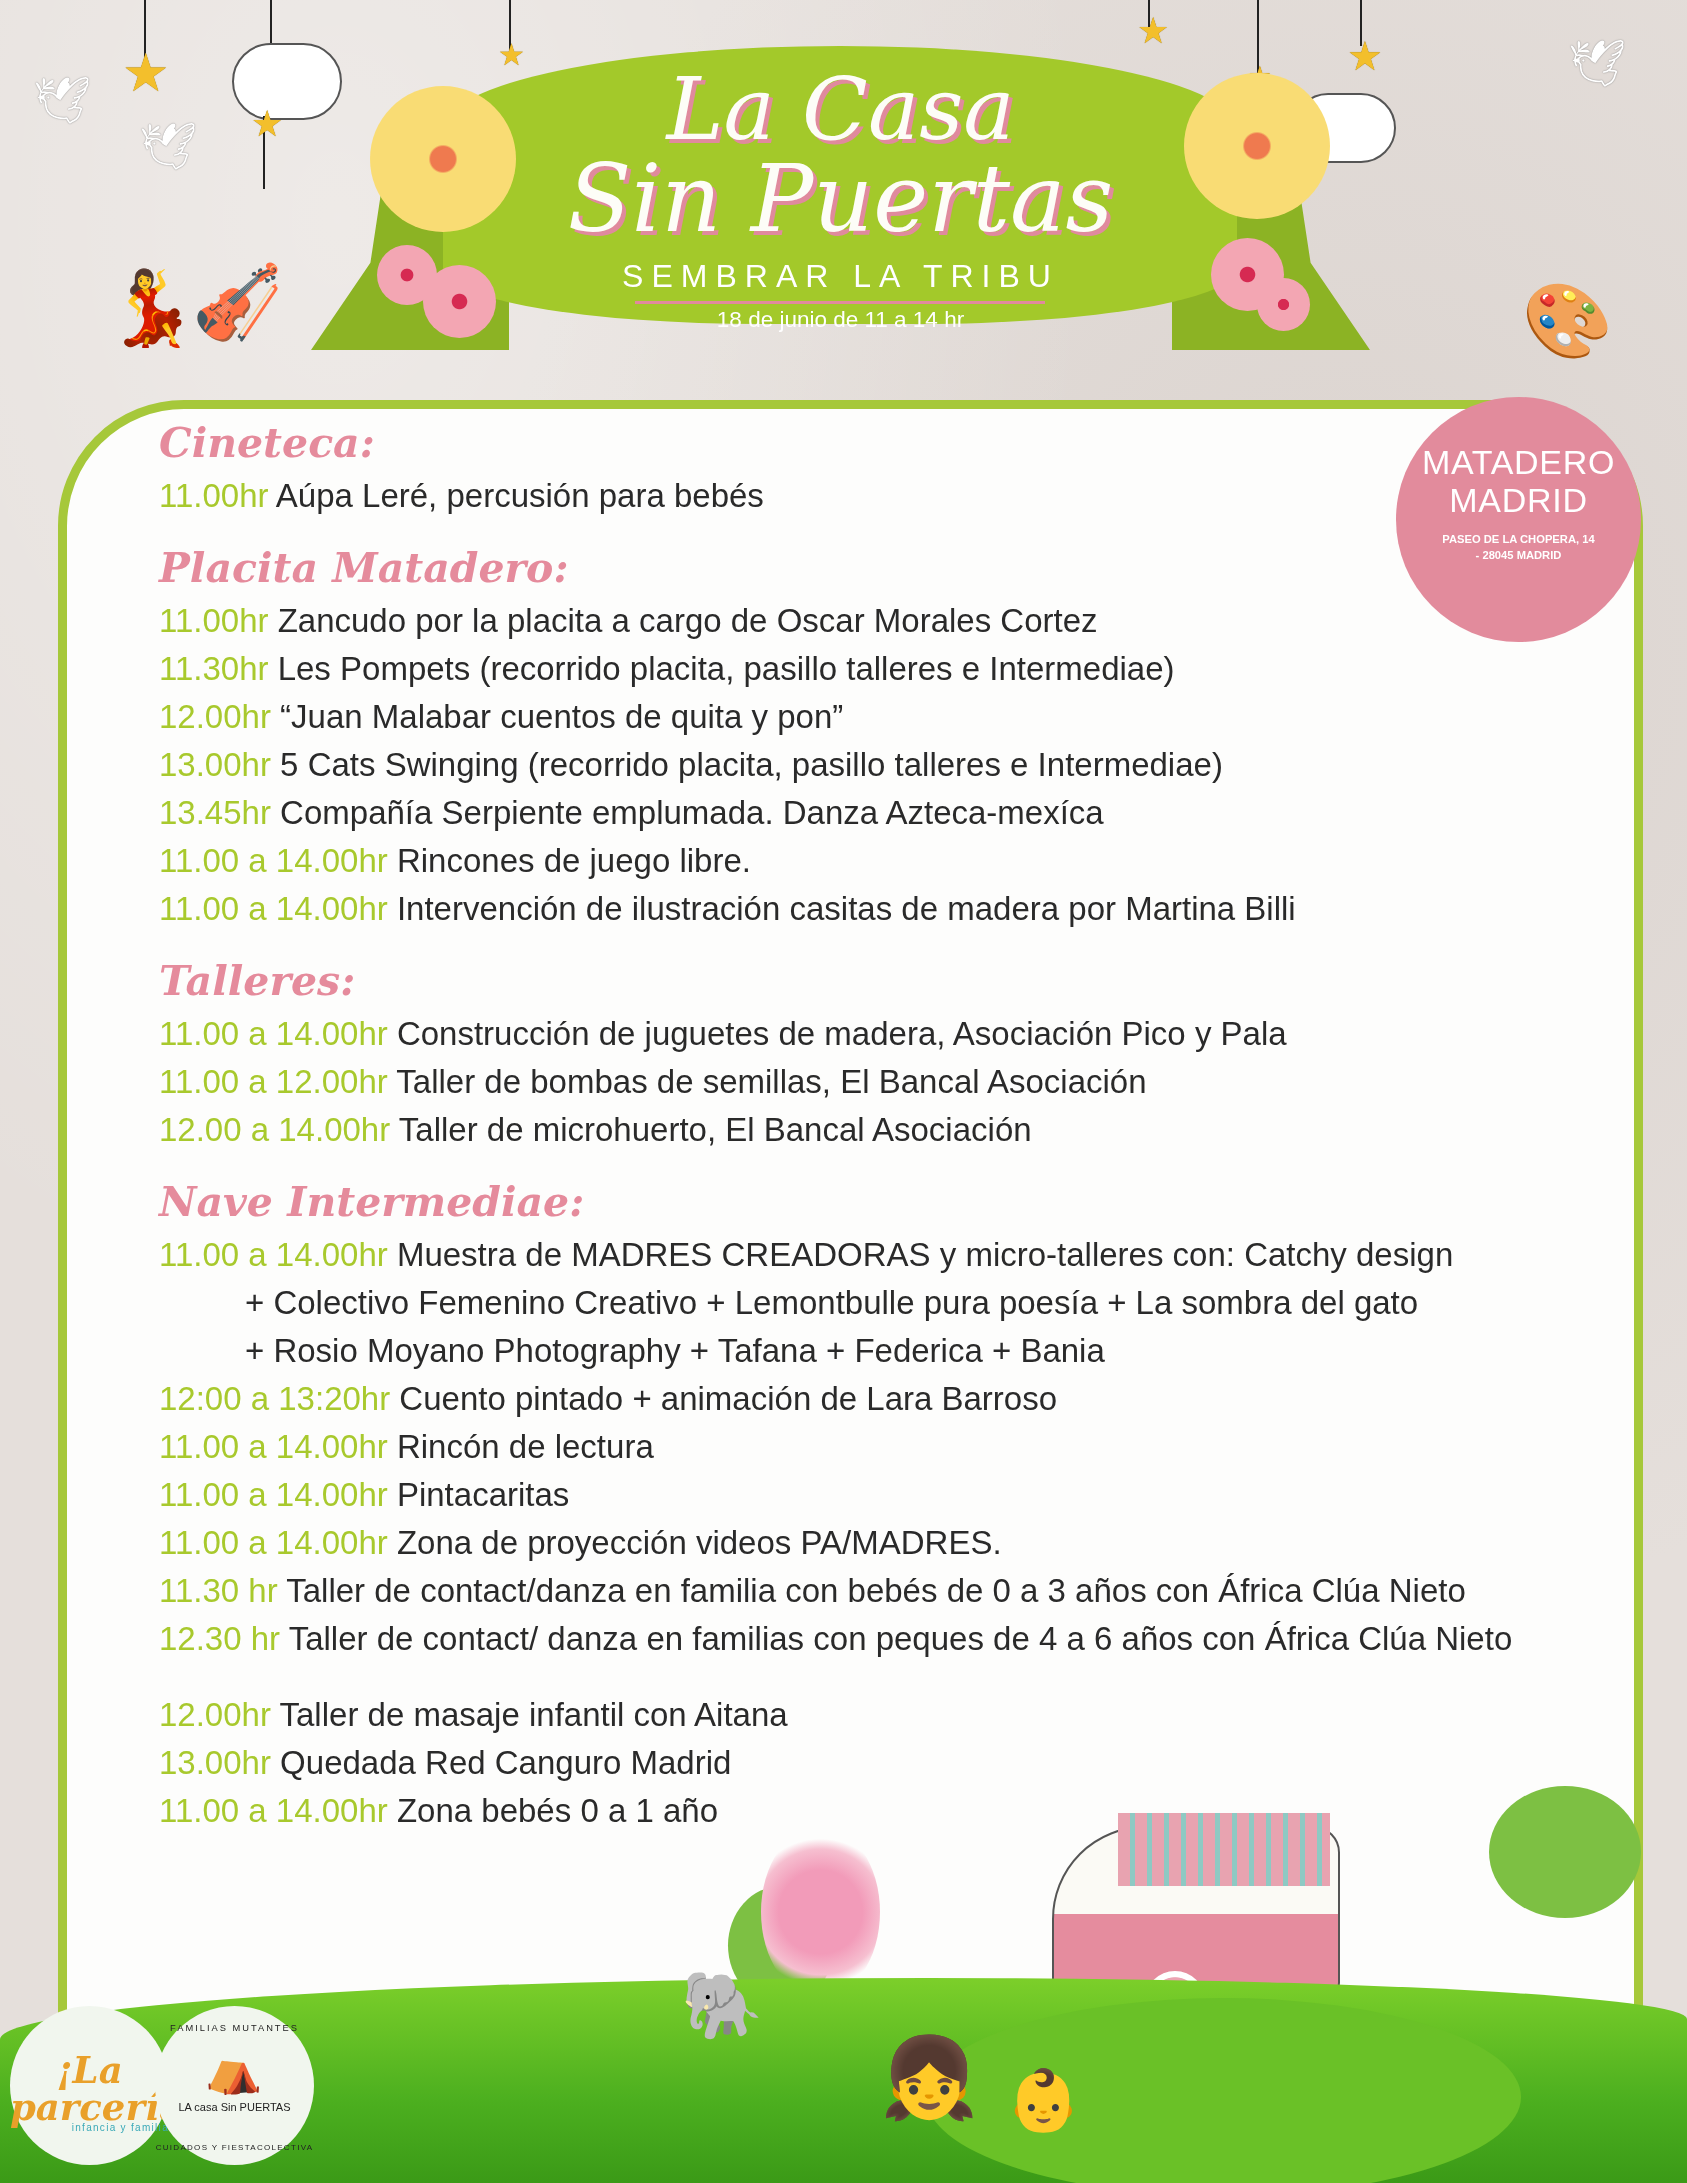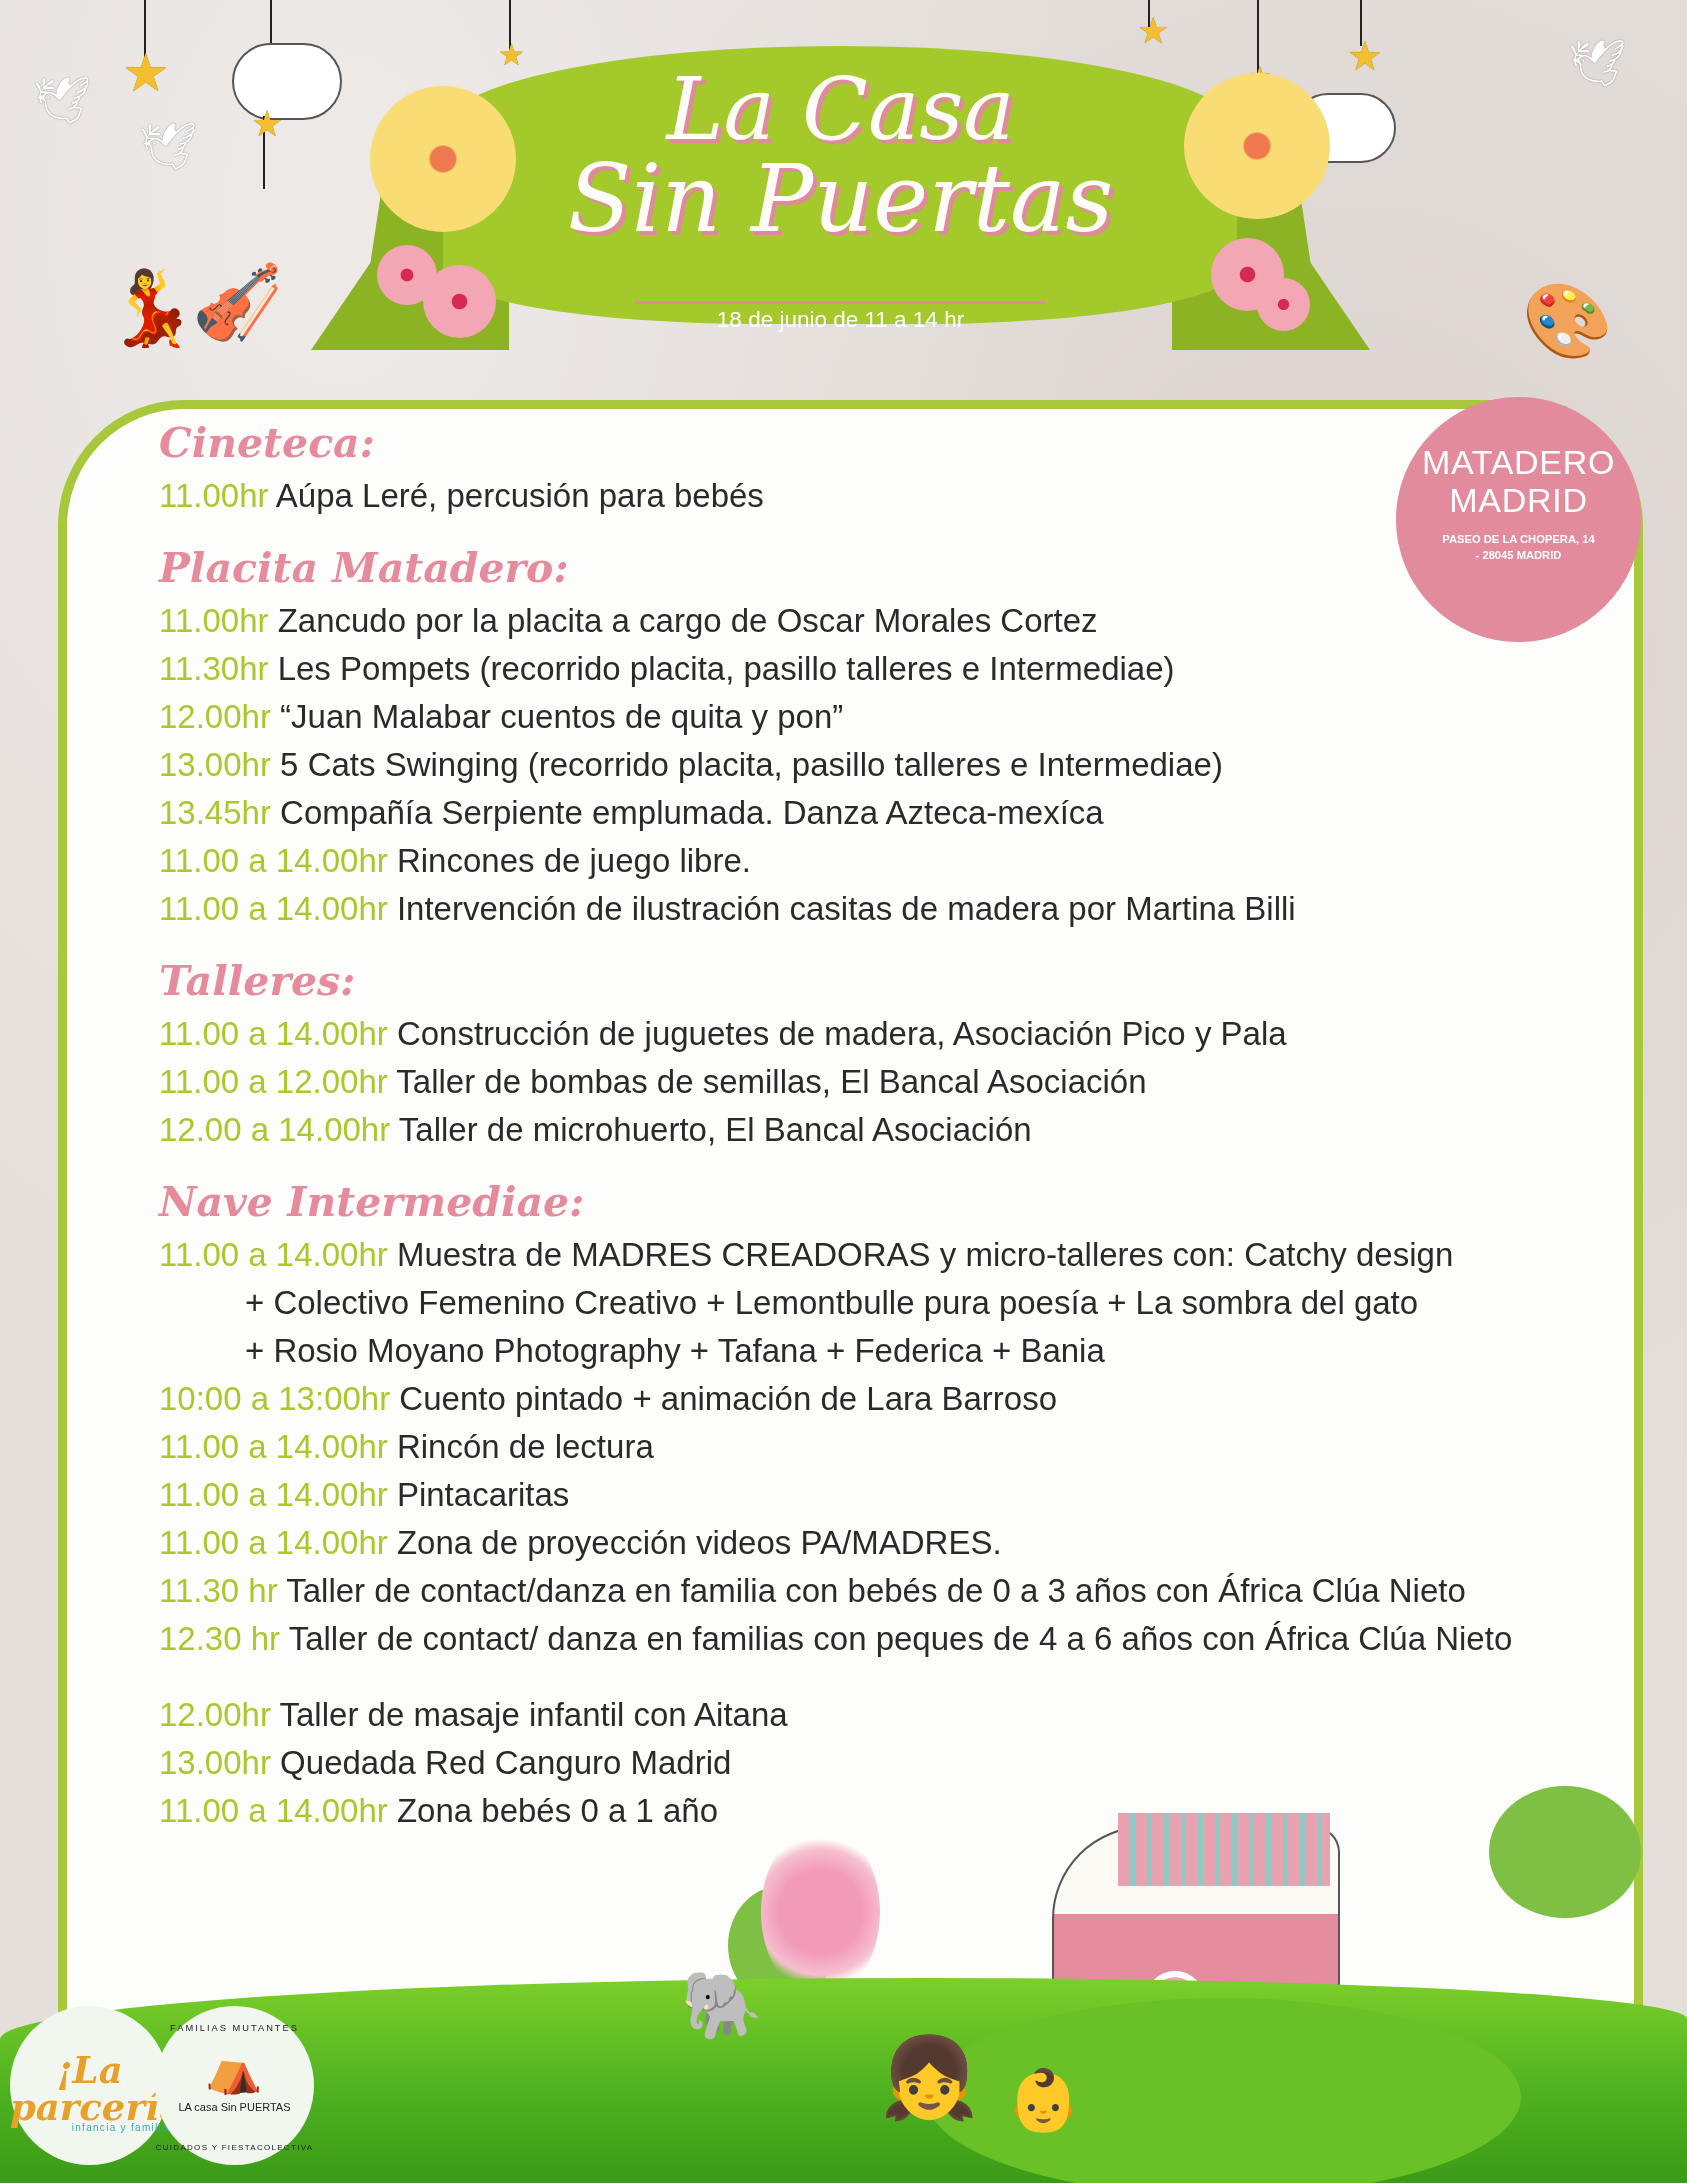--- a/index.html
+++ b/index.html
@@ -110,20 +110,21 @@
 <div class="star" style="left:1347px;top:36px;font-size:40px;">★</div>
 <div class="cloud" style="left:1293px;top:93px;width:99px;height:66px;"></div>
 <div class="bird" style="left:1568px;top:36px;">🕊</div>
 
 <div class="banner">
   <div class="banner-tail-l"></div>
   <div class="banner-tail-r"></div>
   <div class="banner-main"></div>
   <div class="title-line title-2">Sin Puertas</div>
   <div class="title-line title-1">La Casa</div>
+  <div class="subtitle">SEMBRAR LA TRIBU</div>
   <div class="date-rule"></div>
   <div class="date">18 de junio de 11 a 14 hr</div>
 </div>
 
 <div class="flower yellow" style="left:370px;top:86px;width:146px;height:146px;"></div>
 <div class="flower pink" style="left:377px;top:245px;width:60px;height:60px;"></div>
 <div class="flower pink" style="left:423px;top:265px;width:73px;height:73px;"></div>
 <div class="flower yellow" style="left:1184px;top:73px;width:146px;height:146px;"></div>
 <div class="flower pink" style="left:1211px;top:238px;width:73px;height:73px;"></div>
 <div class="flower pink" style="left:1257px;top:278px;width:53px;height:53px;"></div>
@@ -166,21 +167,21 @@
     <div class="row"><span class="time">11.00 a 14.00hr</span><span>  Construcción de juguetes de madera, Asociación Pico y Pala</span></div>
     <div class="row"><span class="time">11.00 a 12.00hr</span><span> Taller de bombas de semillas, El Bancal Asociación</span></div>
     <div class="row"><span class="time">12.00 a 14.00hr</span><span> Taller de microhuerto, El Bancal Asociación</span></div>
   </div>
 
   <div class="sec" style="margin-top:28px;">
     <h2 class="section-title">Nave Intermediae:</h2>
     <div class="row"><span class="time">11.00 a 14.00hr</span><span> Muestra de MADRES CREADORAS y micro-talleres con: Catchy design</span></div>
     <div class="row cont"><span>+ Colectivo Femenino Creativo + Lemontbulle pura poesía + La sombra del gato</span></div>
     <div class="row cont"><span>+ Rosio Moyano Photography + Tafana + Federica + Bania</span></div>
-    <div class="row"><span class="time">10:00 a 13:00hr</span><span> Cuento pintado + animación de Lara Barroso</span></div>
+    <div class="row"><span class="time">12:00 a 13:20hr</span><span> Cuento pintado + animación de Lara Barroso</span></div>
     <div class="row"><span class="time">11.00 a 14.00hr</span><span> Rincón de lectura</span></div>
     <div class="row"><span class="time">11.00 a 14.00hr</span><span> Pintacaritas</span></div>
     <div class="row"><span class="time">11.00 a 14.00hr</span><span> Zona de proyección videos PA/MADRES.</span></div>
     <div class="row"><span class="time">11.30 hr</span><span> Taller de contact/danza en familia con bebés de 0 a 3 años con África Clúa Nieto</span></div>
     <div class="row"><span class="time">12.30 hr</span><span> Taller de contact/ danza en familias con peques de 4 a 6 años con África Clúa Nieto</span></div>
   </div>
 
   <div class="sec" style="margin-top:28px;">
     <div class="row"><span class="time">12.00hr</span><span> Taller de masaje infantil con Aitana</span></div>
     <div class="row"><span class="time">13.00hr</span><span> Quedada Red Canguro Madrid</span></div>

